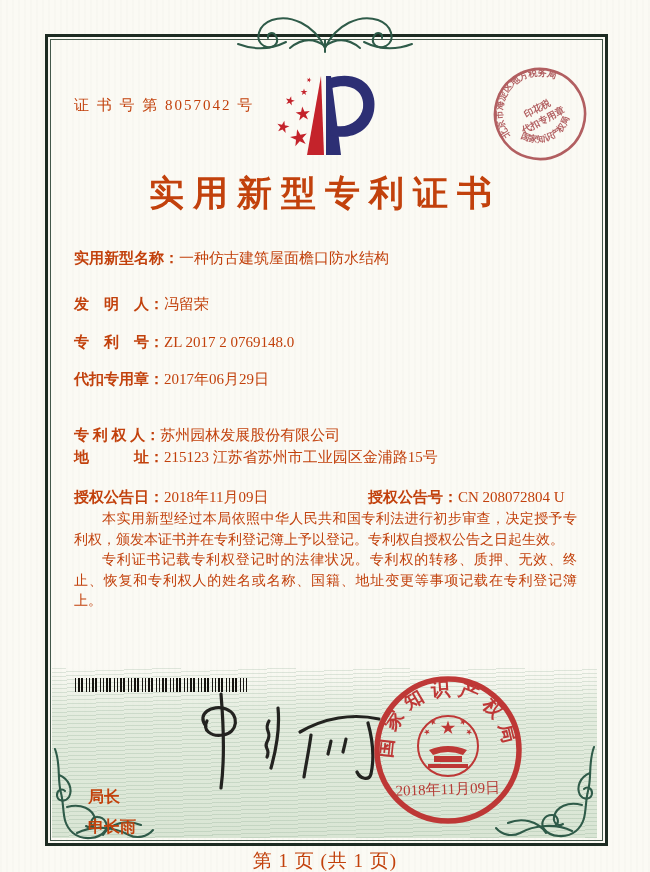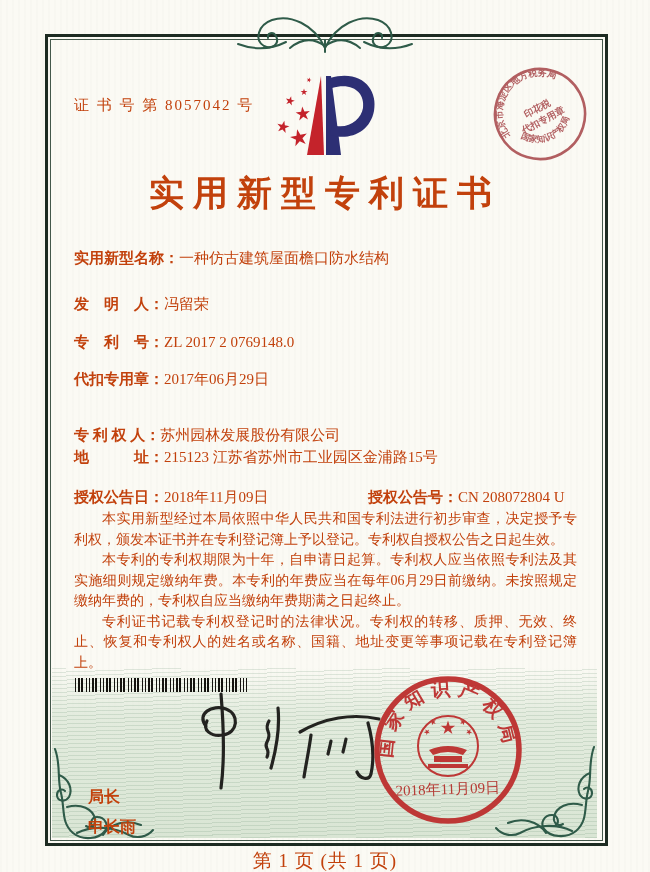--- a/index.html
+++ b/index.html
@@ -133,21 +133,20 @@
   <div class="abs field-row r5">
     <span class="lab">地　　　址：</span><span>215123 江苏省苏州市工业园区金浦路15号</span>
   </div>
   <div class="abs field-row r6">
     <span class="lab">授权公告日：</span><span>2018年11月09日</span>
     <span class="col2"><span class="lab">授权公告号：</span><span>CN 208072804 U</span></span>
   </div>
 
   <div class="abs body-text">
     <p>本实用新型经过本局依照中华人民共和国专利法进行初步审查，决定授予专利权，颁发本证书并在专利登记簿上予以登记。专利权自授权公告之日起生效。</p>
-    <p>本专利的专利权期限为十年，自申请日起算。专利权人应当依照专利法及其实施细则规定缴纳年费。本专利的年费应当在每年06月29日前缴纳。未按照规定缴纳年费的，专利权自应当缴纳年费期满之日起终止。</p>
     <p>专利证书记载专利权登记时的法律状况。专利权的转移、质押、无效、终止、恢复和专利权人的姓名或名称、国籍、地址变更等事项记载在专利登记簿上。</p>
   </div>
 
   <div class="abs barcode"></div>
 
   <div class="abs officer">
     <div>局长</div>
     <div>申长雨</div>
   </div>
 

